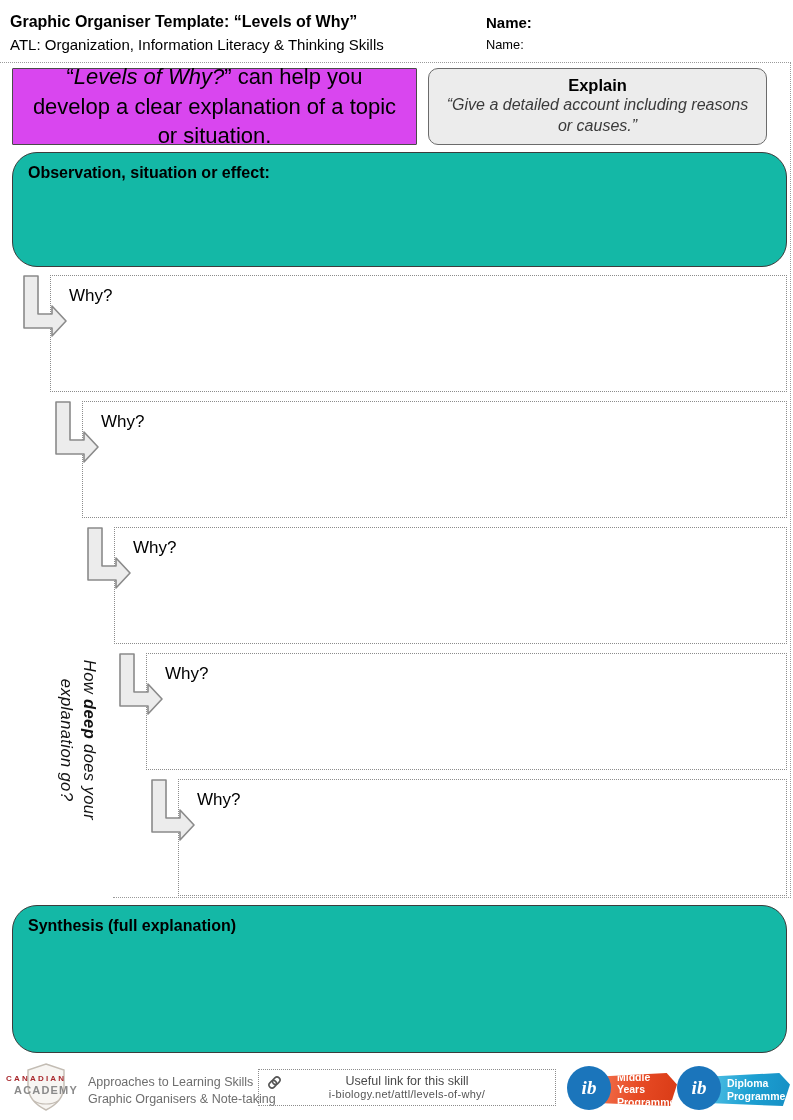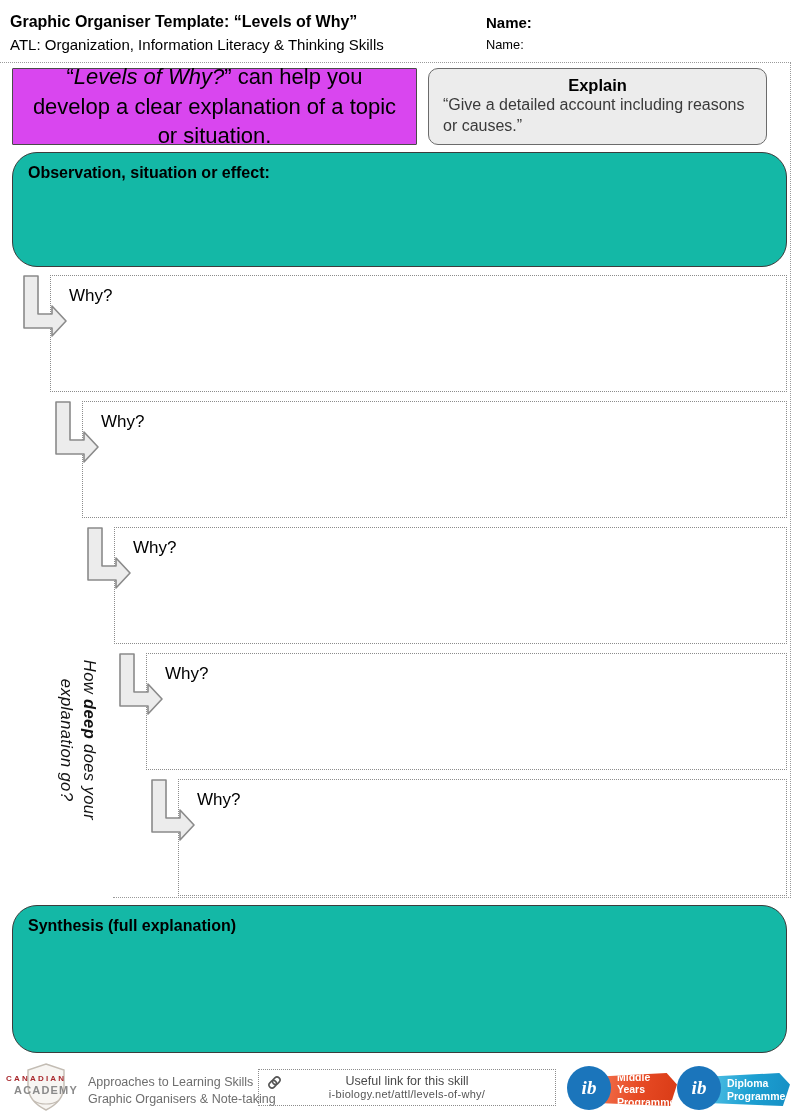--- a/index.html
+++ b/index.html
@@ -23,24 +23,24 @@
   .intro-box {
     position:absolute; left:12px; top:68px; width:405px; height:77px;
     border:1.5px solid #4a4a4a; border-radius:1px; background:#d946ef;
     display:flex; align-items:center; justify-content:center; text-align:center;
     font-size:22px; line-height:1.35; padding:0 18px;
   }
   .explain-box {
     position:absolute; left:428px; top:68px; width:339px; height:77px;
     border:1.5px solid #6b6b6b; border-radius:10px; background:#ececec;
     display:flex; flex-direction:column; align-items:center; justify-content:center;
-    text-align:left; padding:0 14px;
+    text-align:center; padding:0 14px;
   }
   .explain-title { font-size:16.5px; font-weight:bold; color:#000; }
-  .explain-def   { font-size:16px; color:#3a3a3a; line-height:1.3; }
+  .explain-def   { font-size:16px; font-style:italic; color:#3a3a3a; line-height:1.3; }
 
   
   .green-box {
     position:absolute; left:12px; width:775px; background:#14b8a6;
     border:1.5px solid #3c3c3c; border-radius:25px; padding:11px 15px;
   }
   .obs-box   { top:152px; height:115px; }
   .syn-box   { top:905px; height:148px; }
   .green-label { font-size:16px; font-weight:bold; }
 

